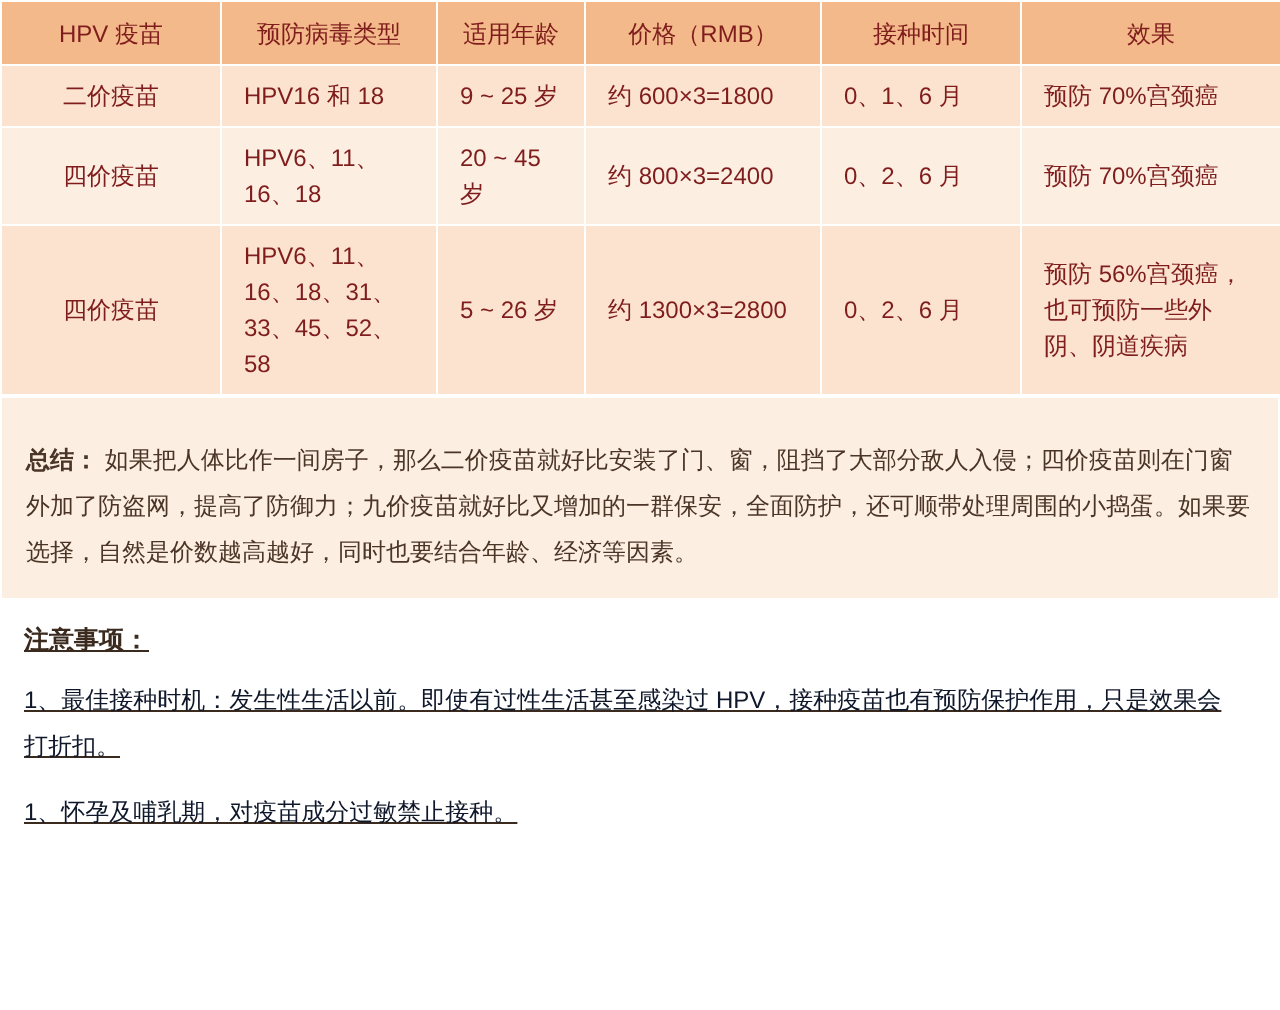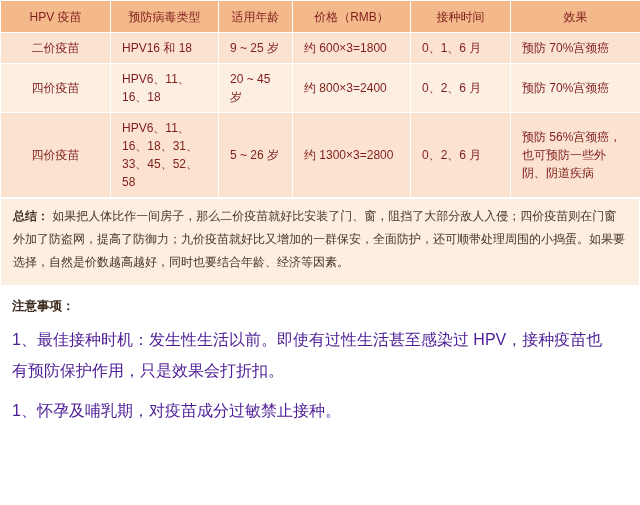--- a/index.html
+++ b/index.html
@@ -54,44 +54,45 @@
   }
   td.c-type { text-align: left; }
   td.c-age { text-align: left; }
   td.c-price { text-align: left; }
   td.c-time { text-align: left; }
   td.c-effect { text-align: left; }
 
   .summary {
     background: #fdeee2;
     border: 1px solid #ffffff;
-    padding: 6px 12px 12px 12px;
+    padding: 20px 12px 12px 12px;
     font-size: 12px;
     line-height: 1.9;
     color: #4a3526;
     box-sizing: border-box;
     width: 640px;
   }
   .summary .lead {
     font-weight: bold;
   }
   .notes {
     padding: 12px 28px 4px 12px;
     box-sizing: border-box;
+    text-decoration: underline;
   }
   .notes-title {
     font-size: 12.5px;
     font-weight: bold;
     color: #3b2a1e;
     margin-bottom: 10px;
   }
   .note-item {
-    font-size: 16px;
+    font-size: 12px;
     line-height: 1.9;
-    color: #4c1d95;
+    color: #0f172a;
     margin-bottom: 10px;
   }
 </style>
 </head>
 <body>
 
 <div class="page">
 
   <table class="vaccine">
     <colgroup>

